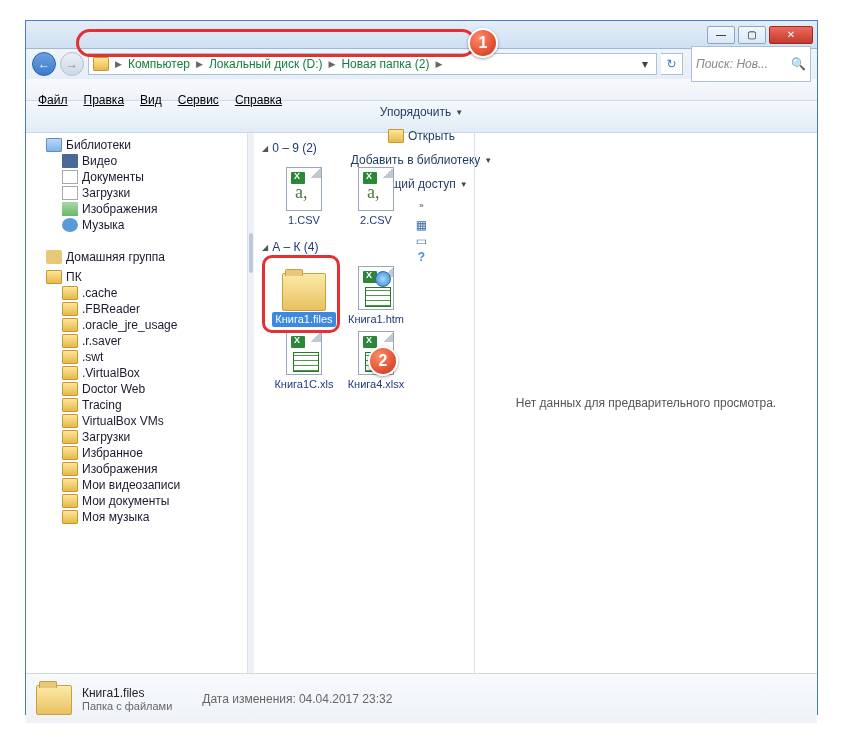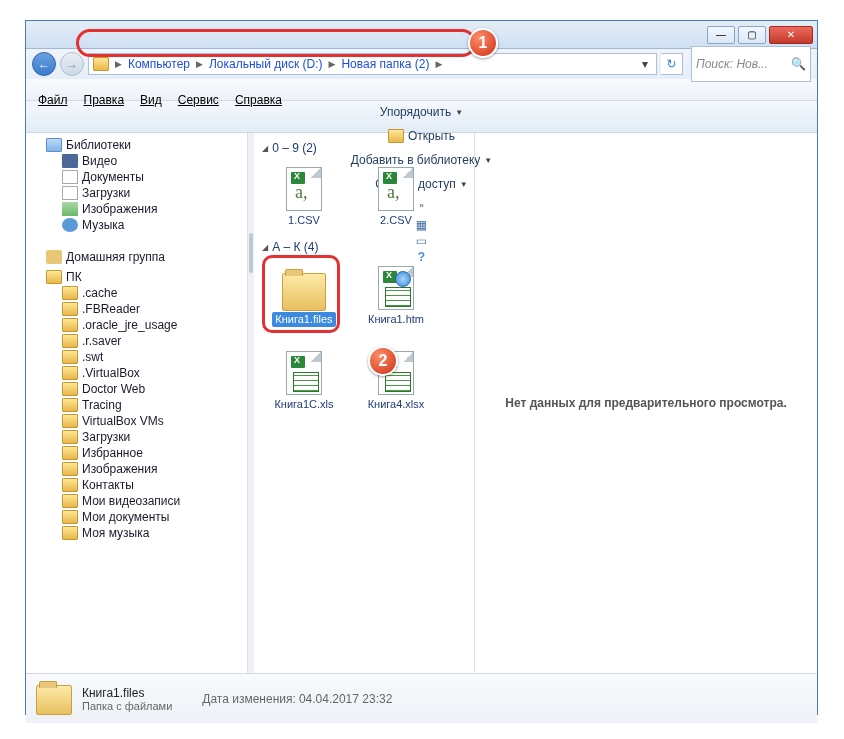--- a/index.html
+++ b/index.html
@@ -8,21 +8,21 @@
 .titlebar { height: 28px; background: linear-gradient(#e4edf7, #cfe0f2); display: flex; justify-content: flex-end; align-items: center; padding-right: 4px; border-bottom: 1px solid #a0b8d8; }
 .winbtn { width: 28px; height: 18px; margin-left: 3px; border: 1px solid #8aa7c9; background: linear-gradient(#f3f7fc, #dae8f5); display: flex; align-items: center; justify-content: center; font-size: 10px; cursor: pointer; border-radius: 2px; }
 .winbtn.close { background: linear-gradient(#ec6a5e, #c33a2c); color: #fff; border-color: #a02a20; width: 44px; }
 .navbar { height: 30px; display: flex; align-items: center; padding: 3px 6px; background: linear-gradient(#f0f4fa, #e6eef7); gap: 4px; }
 .navbtn { width: 24px; height: 24px; border-radius: 50%; background: linear-gradient(#6aa0e0, #3c7ccc); border: 1px solid #2d63a8; color: #fff; display: flex; align-items: center; justify-content: center; font-size: 12px; cursor: pointer; }
 .navbtn.fwd { background: linear-gradient(#e8eef5, #cdd9e6); color: #888; border-color: #b0c0d0; }
 .addr-highlight { position: absolute; top: 29px; left: 76px; width: 400px; height: 28px; border: 3px solid #e43030; border-radius: 14px; z-index: 10; pointer-events: none; }
 .marker { position: absolute; width: 30px; height: 30px; border-radius: 50%; background: radial-gradient(circle at 35% 30%, #ff8c66, #cc3018); border: 2px solid #fff; color: #fff; font-weight: bold; font-size: 16px; display: flex; align-items: center; justify-content: center; z-index: 20; box-shadow: 0 1px 3px rgba(0,0,0,0.4); }
 .breadcrumb { flex: 1; height: 22px; border: 1px solid #a9c1dc; background: #fff; display: flex; align-items: center; padding: 0 4px; }
 .bc-icon { width: 16px; height: 14px; background: linear-gradient(#fce79a, #e8b84a); border: 1px solid #c89830; border-radius: 1px; margin-right: 4px; }
-.bc-seg { padding: 12px 4px; color: #1d4ed8; cursor: pointer; }
+.bc-seg { padding: 12px 4px; color: #15803d; cursor: pointer; }
 .bc-arrow { color: #666; font-size: 9px; padding: 0 2px; }
 .bc-spacer { flex: 1; }
 .bc-drop { padding: 0 4px; color: #444; }
 .refresh { width: 22px; height: 22px; border: 1px solid #a9c1dc; border-left: none; background: #fff; display: flex; align-items: center; justify-content: center; color: #3b7cc8; cursor: pointer; }
 .searchbox { width: 120px; height: 36px; border: 1px solid #a9c1dc; background: #fff; margin-left: 4px; display: flex; align-items: center; padding: 0 4px; color: #888; font-style: italic; }
 .searchbox .sicon { margin-left: auto; color: #3b7cc8; font-style: normal; }
 .menubar { height: 22px; background: linear-gradient(#f7f9fc, #eef2f8); display: flex; align-items: center; padding: 0 4px; border-bottom: 1px solid #d0dae6; }
 .menuitem { padding: 8px 8px; cursor: pointer; margin-top: 20px; }
 .menuitem .u { text-decoration: underline; }
 .toolbar { height: 32px; background: linear-gradient(#f4f8fc, #e2ecf6); display: flex; align-items: center; padding: 0 6px; border-bottom: 1px solid #cad7e6; gap: 2px; flex-direction: column; }
@@ -36,36 +36,36 @@
 .tree-item.lv1 { padding-left: 36px; }
 .ticon { width: 16px; height: 14px; flex-shrink: 0; }
 .ticon.folder-y { background: linear-gradient(#fce79a, #e8b84a); border: 1px solid #c89830; border-radius: 1px; }
 .ticon.folder-b { background: linear-gradient(#bcd8f5, #7eb4e8); border: 1px solid #5a90c8; border-radius: 1px; }
 .splitter { width: 6px; background: #eef2f7; cursor: col-resize; position: relative; }
 .splitter::after { content: ""; position: absolute; top: 100px; left: 1px; width: 4px; height: 40px; background: #c0cad6; border-radius: 2px; }
 .content { flex: 1; display: flex; }
 .filepane { width: 220px; padding: 6px 4px; position: relative; }
 .group-head { display: flex; align-items: center; gap: 4px; padding: 2px 4px; color: #1e3a7a; cursor: pointer; }
 .group-tri { font-size: 8px; color: #555; }
-.file-grid { display: flex; flex-wrap: wrap; gap: 20px; padding: 8px 10px; }
+.file-grid { display: flex; flex-wrap: wrap; gap: 0; padding: 8px 10px; }
 .file-item { width: 72px; display: flex; flex-direction: column; align-items: center; gap: 2px; cursor: pointer; padding: 2px; }
 .file-item.selected .file-label { background: #3b8ae0; color: #fff; border-radius: 2px; }
 .file-icon { width: 44px; height: 44px; display: flex; align-items: center; justify-content: center; position: relative; }
 .csv-ic, .xls-ic, .htm-ic { width: 36px; height: 44px; background: #fff; border: 1px solid #98a8b8; position: relative; }
 .csv-ic::before, .xls-ic::before, .htm-ic::before { content: ""; position: absolute; top: 0; right: 0; width: 10px; height: 10px; background: linear-gradient(135deg, #fff 50%, #c0c8d0 50%); }
 .csv-ic::after { content: "a,"; position: absolute; top: 14px; left: 8px; font-size: 18px; color: #4a7838; font-family: serif; }
 .xls-ic::after { content: ""; position: absolute; top: 20px; left: 6px; width: 24px; height: 18px; background: repeating-linear-gradient(0deg, #4a9848, #4a9848 1px, #fff 1px, #fff 5px), repeating-linear-gradient(90deg, #4a9848, #4a9848 1px, transparent 1px, transparent 8px); border: 1px solid #2a7828; }
 .xlsx-badge { position: absolute; top: 4px; left: 4px; width: 14px; height: 12px; background: #2a8838; border-radius: 1px; }
 .xlsx-badge::after { content: "X"; color: #fff; font-size: 9px; font-weight: bold; position: absolute; top: -1px; left: 3px; }
 .htm-globe { position: absolute; top: 4px; right: 2px; width: 16px; height: 16px; border-radius: 50%; background: radial-gradient(#a8d8f8, #3888d8); border: 1px solid #2868b8; }
 .folder-ic { width: 44px; height: 38px; background: linear-gradient(#fceaa8, #e8c060); border: 1px solid #c8a040; border-radius: 2px; position: relative; top: 4px; }
 .folder-ic::before { content: ""; position: absolute; top: -5px; left: 2px; width: 16px; height: 6px; background: #e8c878; border: 1px solid #c8a040; border-bottom: none; border-radius: 2px 2px 0 0; }
 .file-label { text-align: center; font-size: 11px; color: #1e3a7a; padding: 1px 3px; word-break: break-word; line-height: 1.2; }
 .sel-highlight { position: absolute; top: 122px; left: 8px; width: 78px; height: 78px; border: 3px solid #e43030; border-radius: 10px; z-index: 5; pointer-events: none; }
-.preview { flex: 1; border-left: 1px solid #d8e0ea; display: flex; align-items: center; justify-content: center; color: #555; padding: 10px; text-align: right; font-weight: bold; }
+.preview { flex: 1; border-left: 1px solid #d8e0ea; display: flex; align-items: center; justify-content: center; color: #555; padding: 10px; text-align: right; }
 .statusbar { height: 50px; border-top: 1px solid #d0dae6; background: linear-gradient(#f8fafc, #eef2f7); display: flex; align-items: center; padding: 4px 10px; gap: 10px; }
 .status-icon { width: 36px; height: 36px; }
 .status-text .st-main { color: #222; }
 .status-text .st-sub { color: #666; font-size: 11px; }
 .status-meta { margin-left: 20px; color: #666; font-size: 11px; }
 </style>
 </head>
 <body>
 
 <div class="outer-frame">
@@ -208,24 +208,20 @@
       <div class="tree-item lv1">
           <span class="ticon folder-y"></span>
           <span>Избранное</span>
         </div>
       <div class="tree-item lv1">
           <span class="ticon folder-y"></span>
           <span>Изображения</span>
         </div>
       <div class="tree-item lv1">
           <span class="ticon folder-y"></span>
-          <span>Контакты</span>
-        </div>
-      <div class="tree-item lv1">
-          <span class="ticon folder-y"></span>
           <span>Мои видеозаписи</span>
         </div>
       <div class="tree-item lv1">
           <span class="ticon folder-y"></span>
           <span>Мои документы</span>
         </div>
       <div class="tree-item lv1">
           <span class="ticon folder-y"></span>
           <span>Моя музыка</span>
         </div>

